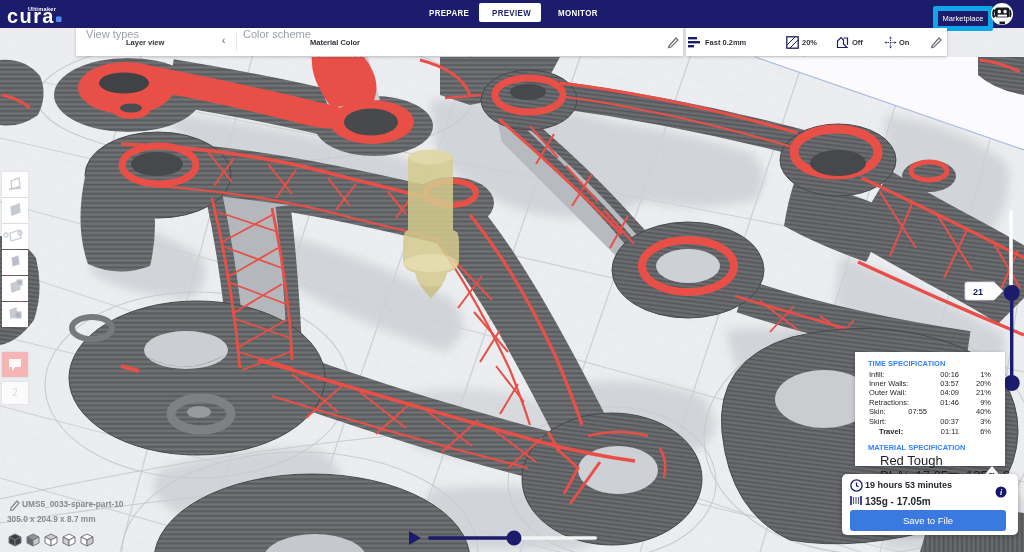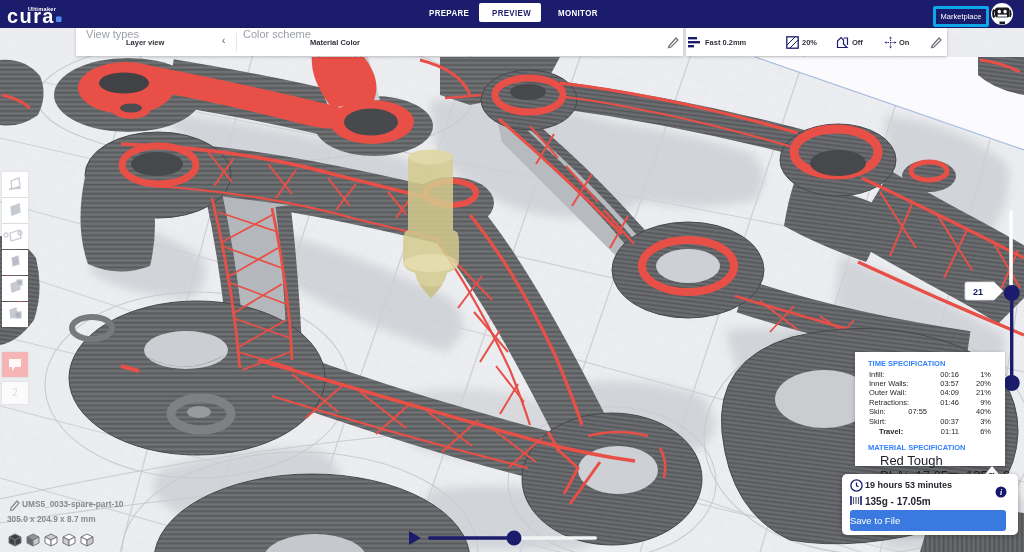--- a/index.html
+++ b/index.html
@@ -1,29 +1,29 @@
 <!DOCTYPE html>
 <html><head><meta charset="utf-8">
 <style>
   html,body{margin:0;padding:0;}
   body{width:1024px;height:552px;overflow:hidden;font-family:"Liberation Sans",sans-serif;position:relative;background:#ededf0;}
   .abs{position:absolute;}
   #topbar{left:0;top:0;width:1024px;height:28px;background:#1b1c6b;}
   .tab{top:8px;color:#fff;font-size:9px;font-weight:bold;letter-spacing:.4px;transform:scaleX(.88);transform-origin:0 50%;}
-  #mkt{left:933px;top:6px;width:50px;height:15px;border:3px solid #0ea5e9;border-radius:2px;color:#fff;font-size:7.5px;text-align:center;line-height:15px;}
+  #mkt{left:933px;top:6px;width:50px;height:15px;border:5px solid #0ea5e9;border-radius:2px;color:#fff;font-size:7.5px;text-align:center;line-height:15px;}
   .panel{background:#fff;box-shadow:0 1px 3px rgba(0,0,0,.22);}
   .lbl{color:#9ba0a8;font-size:11px;top:28px;}
   .val{color:#2e3238;font-size:7.5px;font-weight:bold;top:38px;}
   .tool{left:2px;width:26px;height:25px;background:#fff;box-shadow:0 0 2px rgba(0,0,0,.10);}
   #fname{left:22px;top:499px;color:#87898e;font-size:8.3px;font-weight:bold;}
   #fdims{left:7px;top:514px;color:#87898e;font-size:8.3px;font-weight:bold;}
   #timepanel{left:855px;top:352px;width:150px;height:114px;background:#fff;box-shadow:0 1px 4px rgba(0,0,0,.25);}
   .trow{font-size:7.5px;color:#1e2126;}
   #actionpanel{left:836px;top:474px;width:176px;height:61px;background:#fff;border-radius:5px;box-shadow:0 1px 5px rgba(0,0,0,.28);margin-left:6px;}
-  #savebtn{left:8px;top:36px;width:156px;height:21px;background:#3a7ae0;border-radius:3px;color:#fff;font-size:9.5px;text-align:left;line-height:21px;}
+  #savebtn{left:8px;top:36px;width:156px;height:21px;background:#3a7ae0;border-radius:3px;color:#fff;font-size:9.5px;text-align:center;line-height:21px;}
 </style>
 </head><body>
   <svg id="scene" class="abs" style="left:0;top:0" width="1024" height="552" viewBox="0 0 1024 552">
 <defs>
   <pattern id="lay" width="7" height="4.6" patternUnits="userSpaceOnUse">
     <rect width="7" height="4.6" fill="#66686b"></rect>
     <rect y="0" width="7" height="1.3" fill="#575a59"></rect>
     <rect y="2.5" width="7" height="0.9" fill="#77797c"></rect>
   </pattern>
   <pattern id="lay2" width="7" height="4.2" patternUnits="userSpaceOnUse" patternTransform="rotate(7)">

